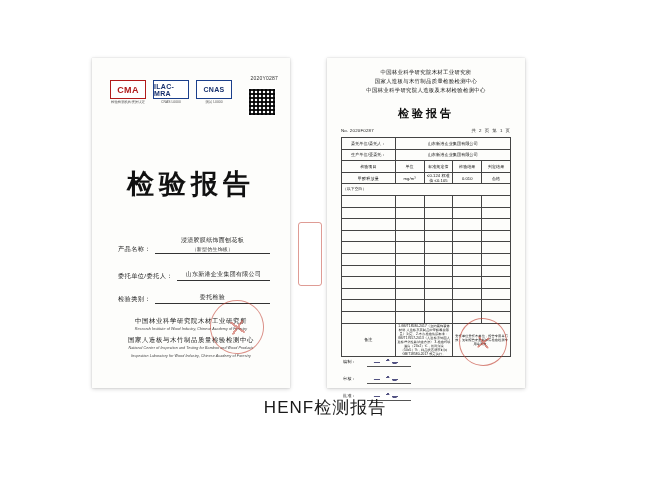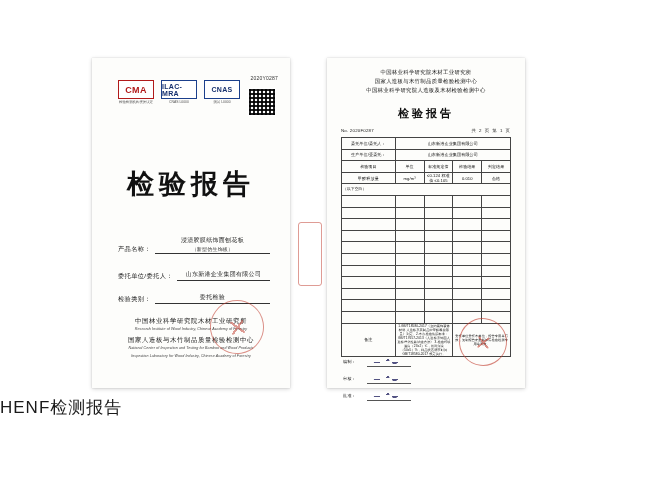--- a/index.html
+++ b/index.html
@@ -29,21 +29,21 @@
     left: 92px;
     top: 58px;
     width: 198px;
     height: 330px;
     background: #fdfdfb;
     box-shadow: 0 1px 4px rgba(0,0,0,0.18), 0 0 1px rgba(0,0,0,0.20);
   }
 
   .logos {
     position: absolute;
-    left: 26px;
+    left: 18px;
     top: 22px;
     display: flex;
     align-items: center;
     gap: 7px;
   }
   .logo-box {
     border: 1px solid #1b3f8c;
     width: 34px;
     height: 17px;
     display: flex;
@@ -355,20 +355,21 @@
     border-left: none;
     border-radius: 0 3px 3px 0;
     opacity: 0.5;
   }
 
   
   .caption {
     position: absolute;
     left: 0; right: 0;
     top: 396px;
+    text-align: center;
     font-size: 17px;
     color: #1a1a1a;
     letter-spacing: 1px;
     font-family: "Liberation Sans", sans-serif;
   }
 </style>
 </head>
 <body>
 
 <div class="stage">

